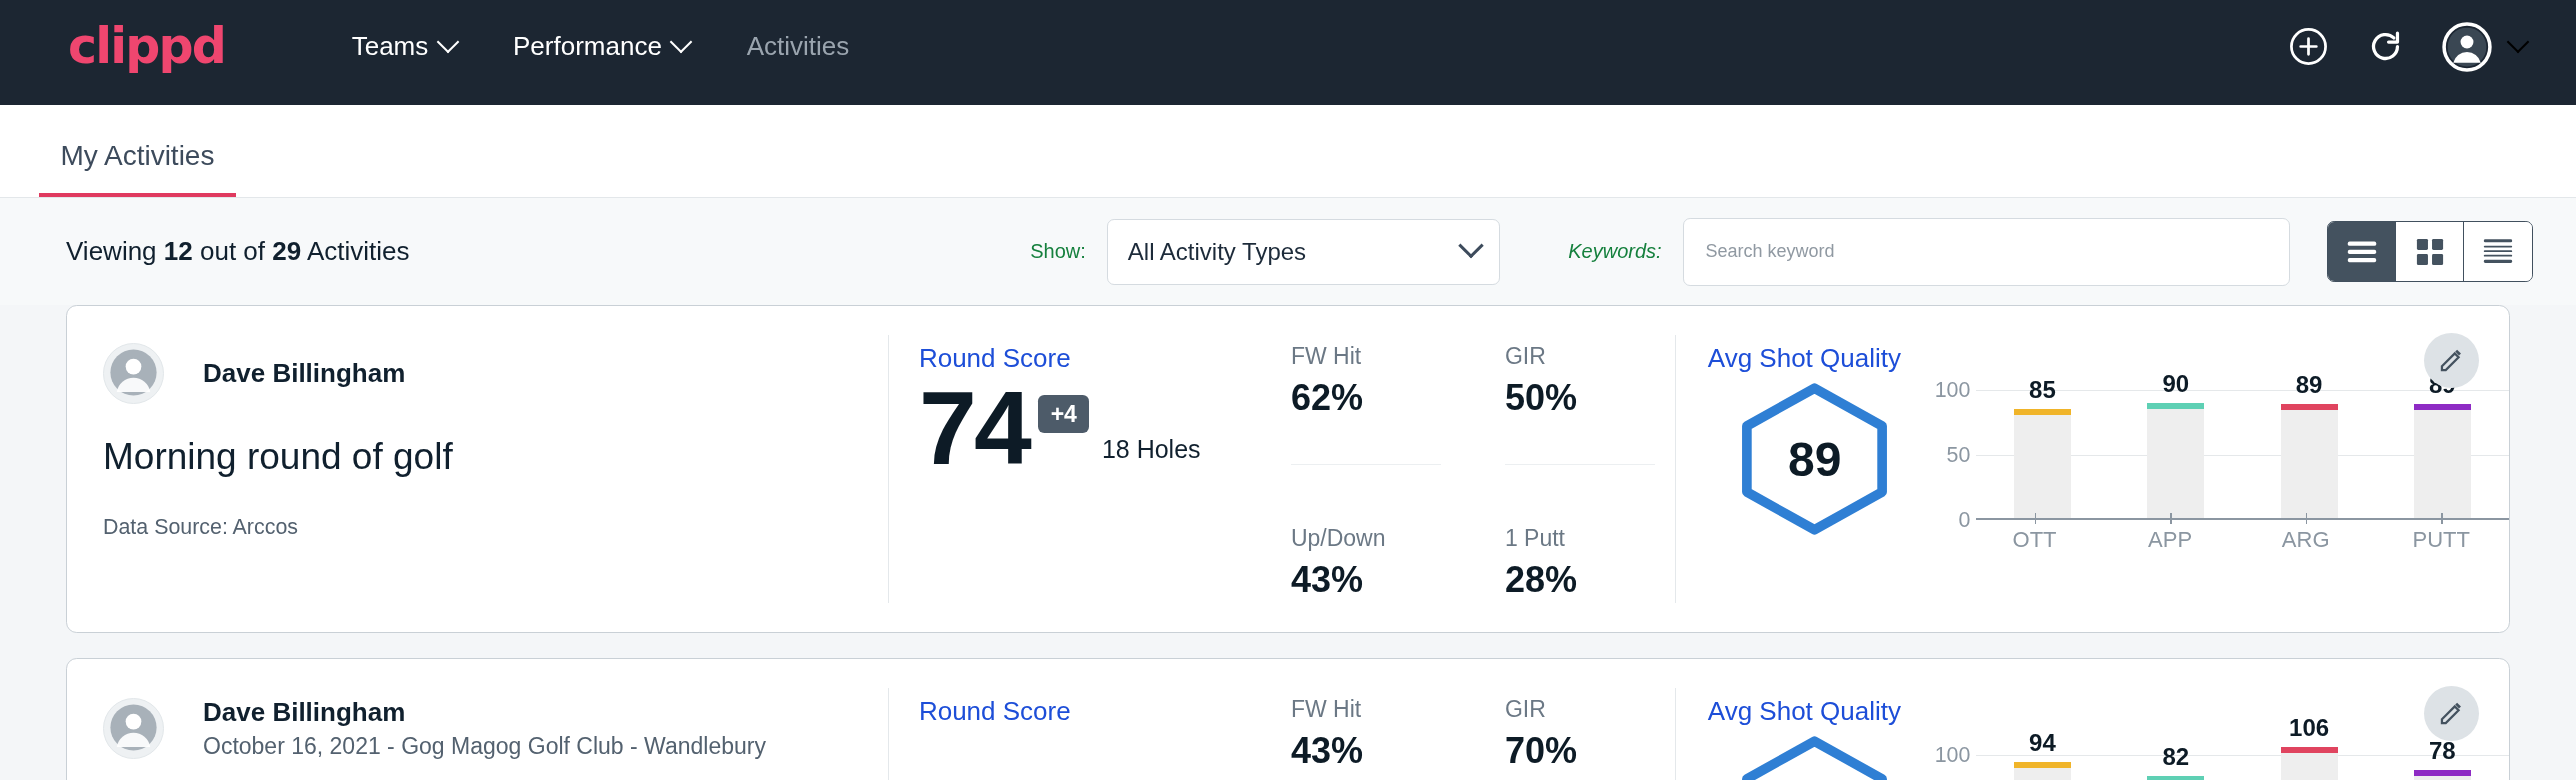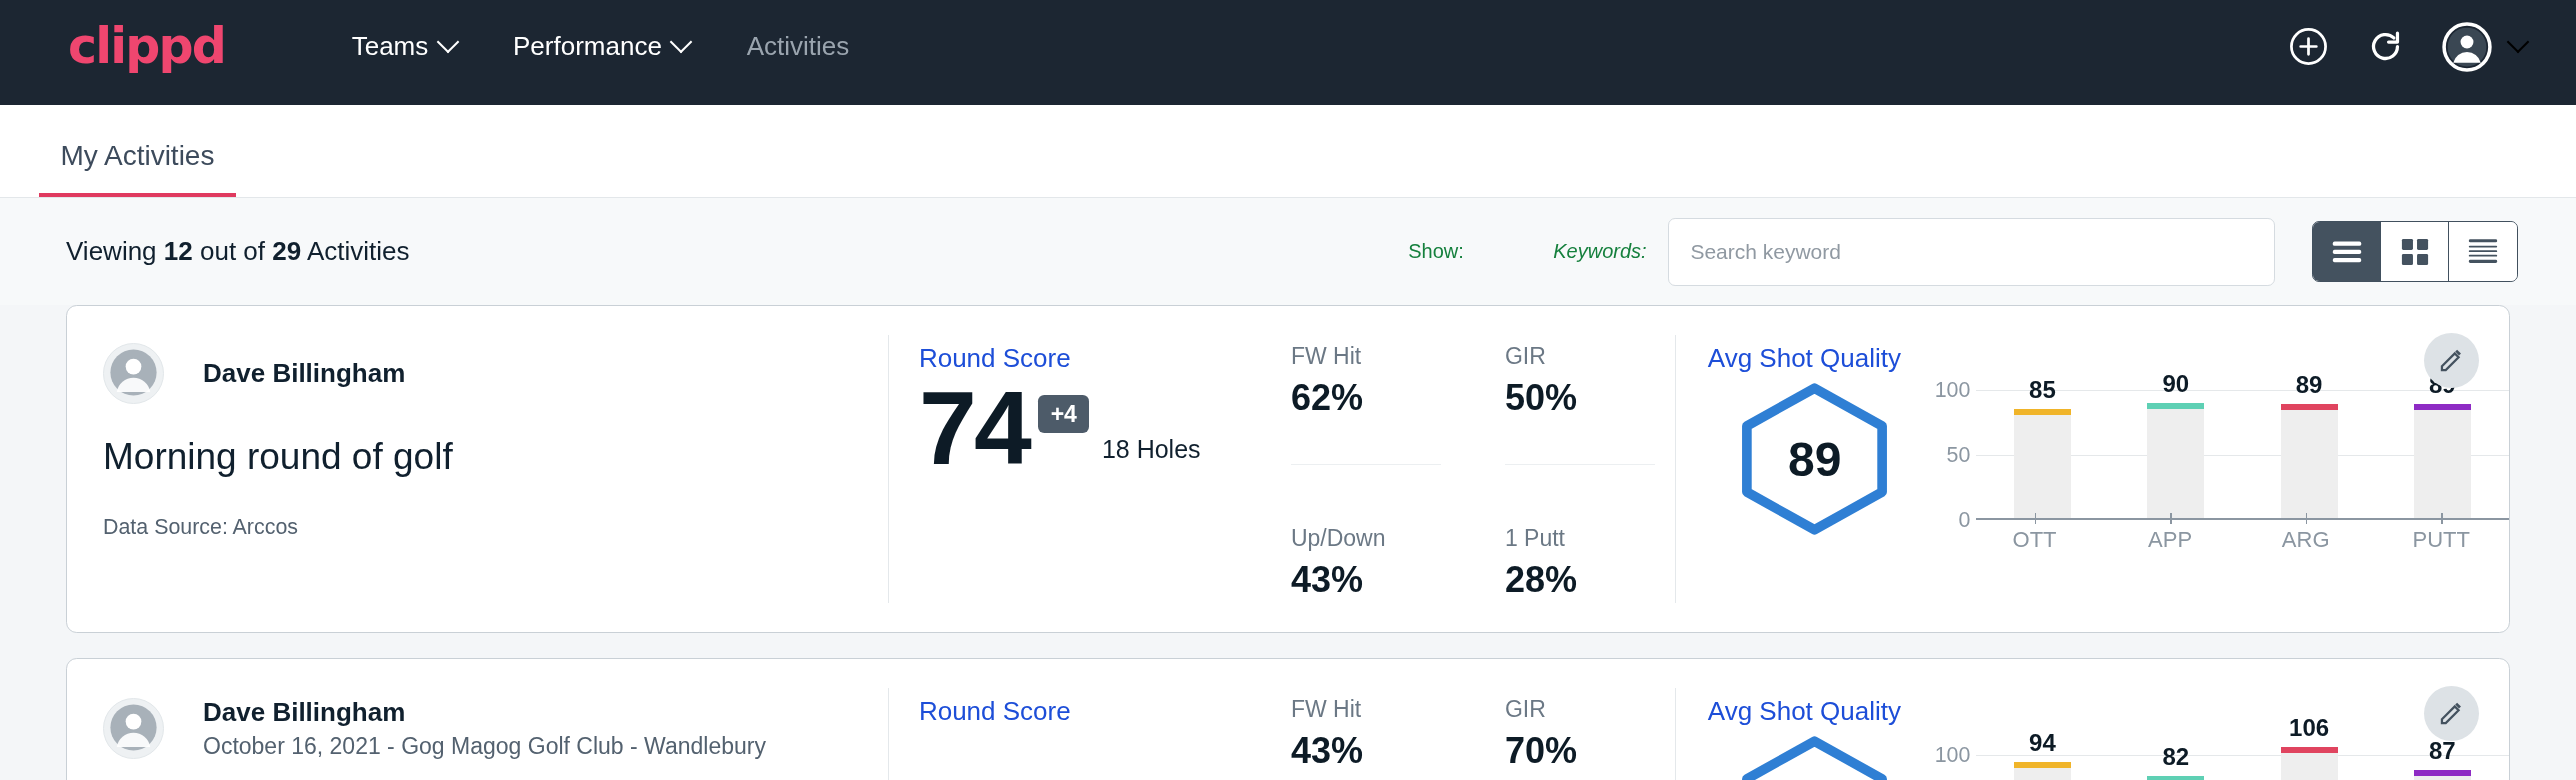--- a/index.html
+++ b/index.html
@@ -76,21 +76,21 @@
     border-bottom: 4.5px solid transparent;
     cursor: pointer;
   }
   .tab.active { border-bottom-color: #e03a5f; }
 
   
   .toolbar {
     height: 107px;
     display: flex;
     align-items: center;
-    padding: 0 58px 0 66px;
+    padding: 0 43px 0 66px;
     background: #f7f9fa;
     justify-content: flex-end;
   }
   .viewing { font-size: 26px; color: #10202e; }
   .viewing b { font-weight: 700; }
   .toolbar-mid {
     margin-left: auto;
     display: flex;
     align-items: center;
     gap: 0;
@@ -115,21 +115,21 @@
     border-bottom: 3.6px solid #3d4b5c;
     transform: rotate(45deg) translate(-4.5px,-4.5px);
   }
   .kw-label { margin-left: 68px; font-style: italic; }
   .search {
     width: 607px; height: 68px;
     background: #ffffff;
     border: 0.9px solid #d5dbe0;
     border-radius: 7.1px;
     padding: 0 21.4px;
-    font-size: 21px;
+    font-size: 18px;
     color: #1d2b3a;
     font-family: "Liberation Sans", sans-serif;
     outline: none;
   }
   .search::placeholder { color: #9099a2; }
   .viewtoggle {
     margin-left: 37px;
     display: flex;
     border: 0.9px solid #41505e;
     border-radius: 7.1px;
@@ -325,20 +325,24 @@
   </div>
 </div>
 
 <div class="toolbar">
   <div class="viewing">
     <span>Viewing </span><b>12</b><span> out of </span><b>29</b><span> Activities</span>
   </div>
 
   <div class="toolbar-mid">
     <div class="field-label">Show:</div>
+    <div class="select">
+      <span>All Activity Types</span>
+      <span class="chev2"></span>
+    </div>
     <div class="field-label kw-label">Keywords:</div>
     <input class="search" placeholder="Search keyword" style="">
 
     <div class="viewtoggle">
       <div class="vt-btn active">
         <svg width="34" height="27" viewBox="0 0 24 18">
           <rect x="2" y="2" width="20" height="3" rx="1.2" fill="#ffffff"></rect>
           <rect x="2" y="7.8" width="20" height="3" rx="1.2" fill="#ffffff"></rect>
           <rect x="2" y="13.6" width="20" height="3" rx="1.2" fill="#ffffff"></rect>
         </svg>
@@ -566,21 +570,21 @@
       </div>
       <div class="barslot">
         <div class="bar" style="height:126px">
           <div class="bar-cap" style="background:#e0445f"></div>
           <div class="bar-val" style="top:-5.4px;left:50%;transform:translate(-50%,-100%)">106</div>
         </div>
       </div>
       <div class="barslot">
         <div class="bar" style="height:103px">
           <div class="bar-cap" style="background:#8e2bc4"></div>
-          <div class="bar-val" style="top:-5.4px;left:50%;transform:translate(-50%,-100%)">87</div>
+          <div class="bar-val" style="top:-5.4px;left:50%;transform:translate(-50%,-100%)">78</div>
         </div>
       </div>
                 </div>
 
             </div>
           </div>
 
         </div>
       </div>
     </div>

